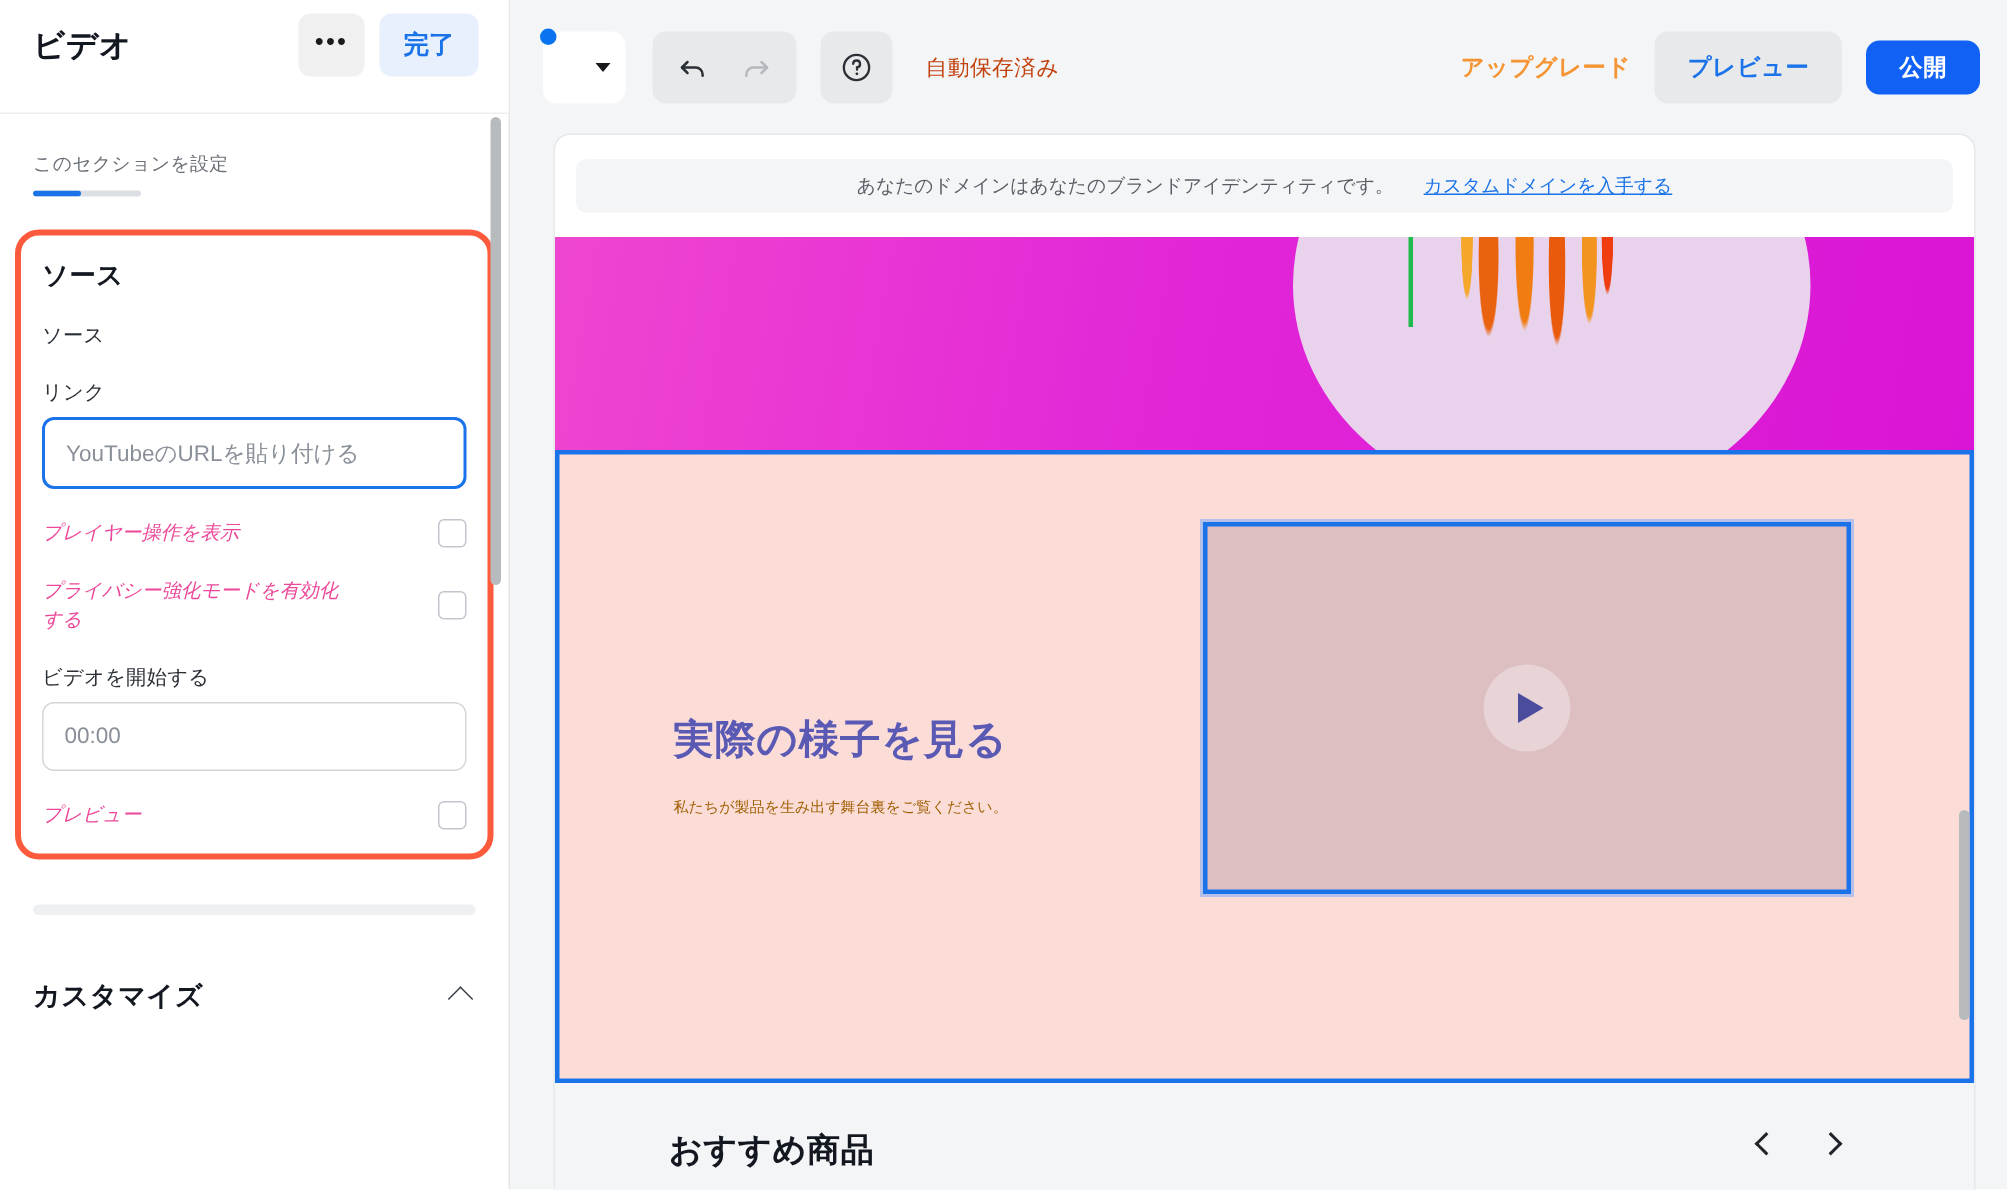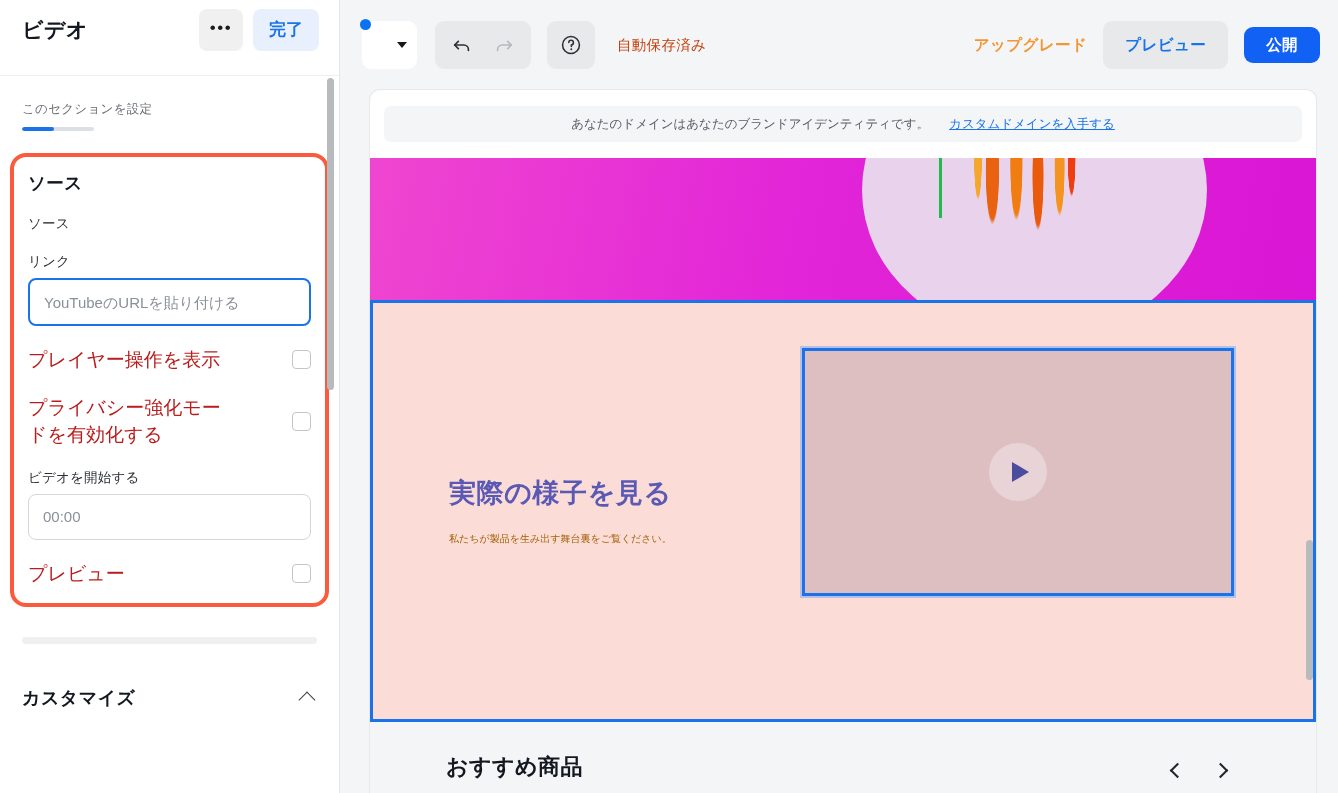--- a/index.html
+++ b/index.html
@@ -94,21 +94,21 @@
     width: 100%; height: 46px; border: 1px solid #d3d6da; border-radius: 8px;
     padding: 0 14px; font-size: 15px; color: #1d1f24; background: #fff;
     font-family: inherit; outline: none;
   }
   .plain-input::placeholder { color: #8a9099; }
 
   .check-row {
     display: flex; align-items: center; justify-content: space-between;
     margin-top: 20px; gap: 12px;
   }
-  .check-row .lbl { font-size: 19px; color: #b91c1c; line-height: 1.45; max-width: 200px; }
+  .check-row .lbl { font-size: 13px; color: #ec4899; line-height: 1.45; max-width: 200px; font-style: italic; }
   .checkbox {
     flex: 0 0 auto; width: 19px; height: 19px; border: 1.6px solid #c2c6cc;
     border-radius: 4px; background: #fff; cursor: pointer;
   }
 
   #panel-divider {
     height: 7px; border-radius: 4px; background: #eef0f2;
     margin: 30px 0 0 0;
   }
   #customize-row {
@@ -229,21 +229,21 @@
     width: 58px; height: 58px; border-radius: 50%; background: rgba(255,255,255,.33);
     display: flex; align-items: center; justify-content: center;
   }
   #play-triangle {
     width: 0; height: 0; border-left: 17px solid #4c4c9e;
     border-top: 10.5px solid transparent; border-bottom: 10.5px solid transparent;
     margin-left: 5px;
   }
 
   #products-section { background: #f4f5f7; padding: 30px 76px 0 76px; }
-  #products-head { display: flex; align-items: flex-end; }
+  #products-head { display: flex; align-items: flex-start; }
   #products-title { font-size: 22px; font-weight: bold; color: #131720; letter-spacing: .5px; }
   #products-arrows { margin-left: auto; display: flex; gap: 24px; padding-right: 6px; }
   .arrow-btn { width: 22px; height: 22px; position: relative; cursor: pointer; background: none; border: none; }
   .arrow-btn i {
     position: absolute; left: 6px; top: 5px; width: 11px; height: 11px;
     border-left: 2px solid #202329; border-bottom: 2px solid #202329;
   }
   .arrow-btn.prev i { transform: rotate(45deg); }
   .arrow-btn.next i { transform: rotate(-135deg); left: 3px; }
   #product-grid { display: flex; gap: 25px; margin-top: 26px; }

